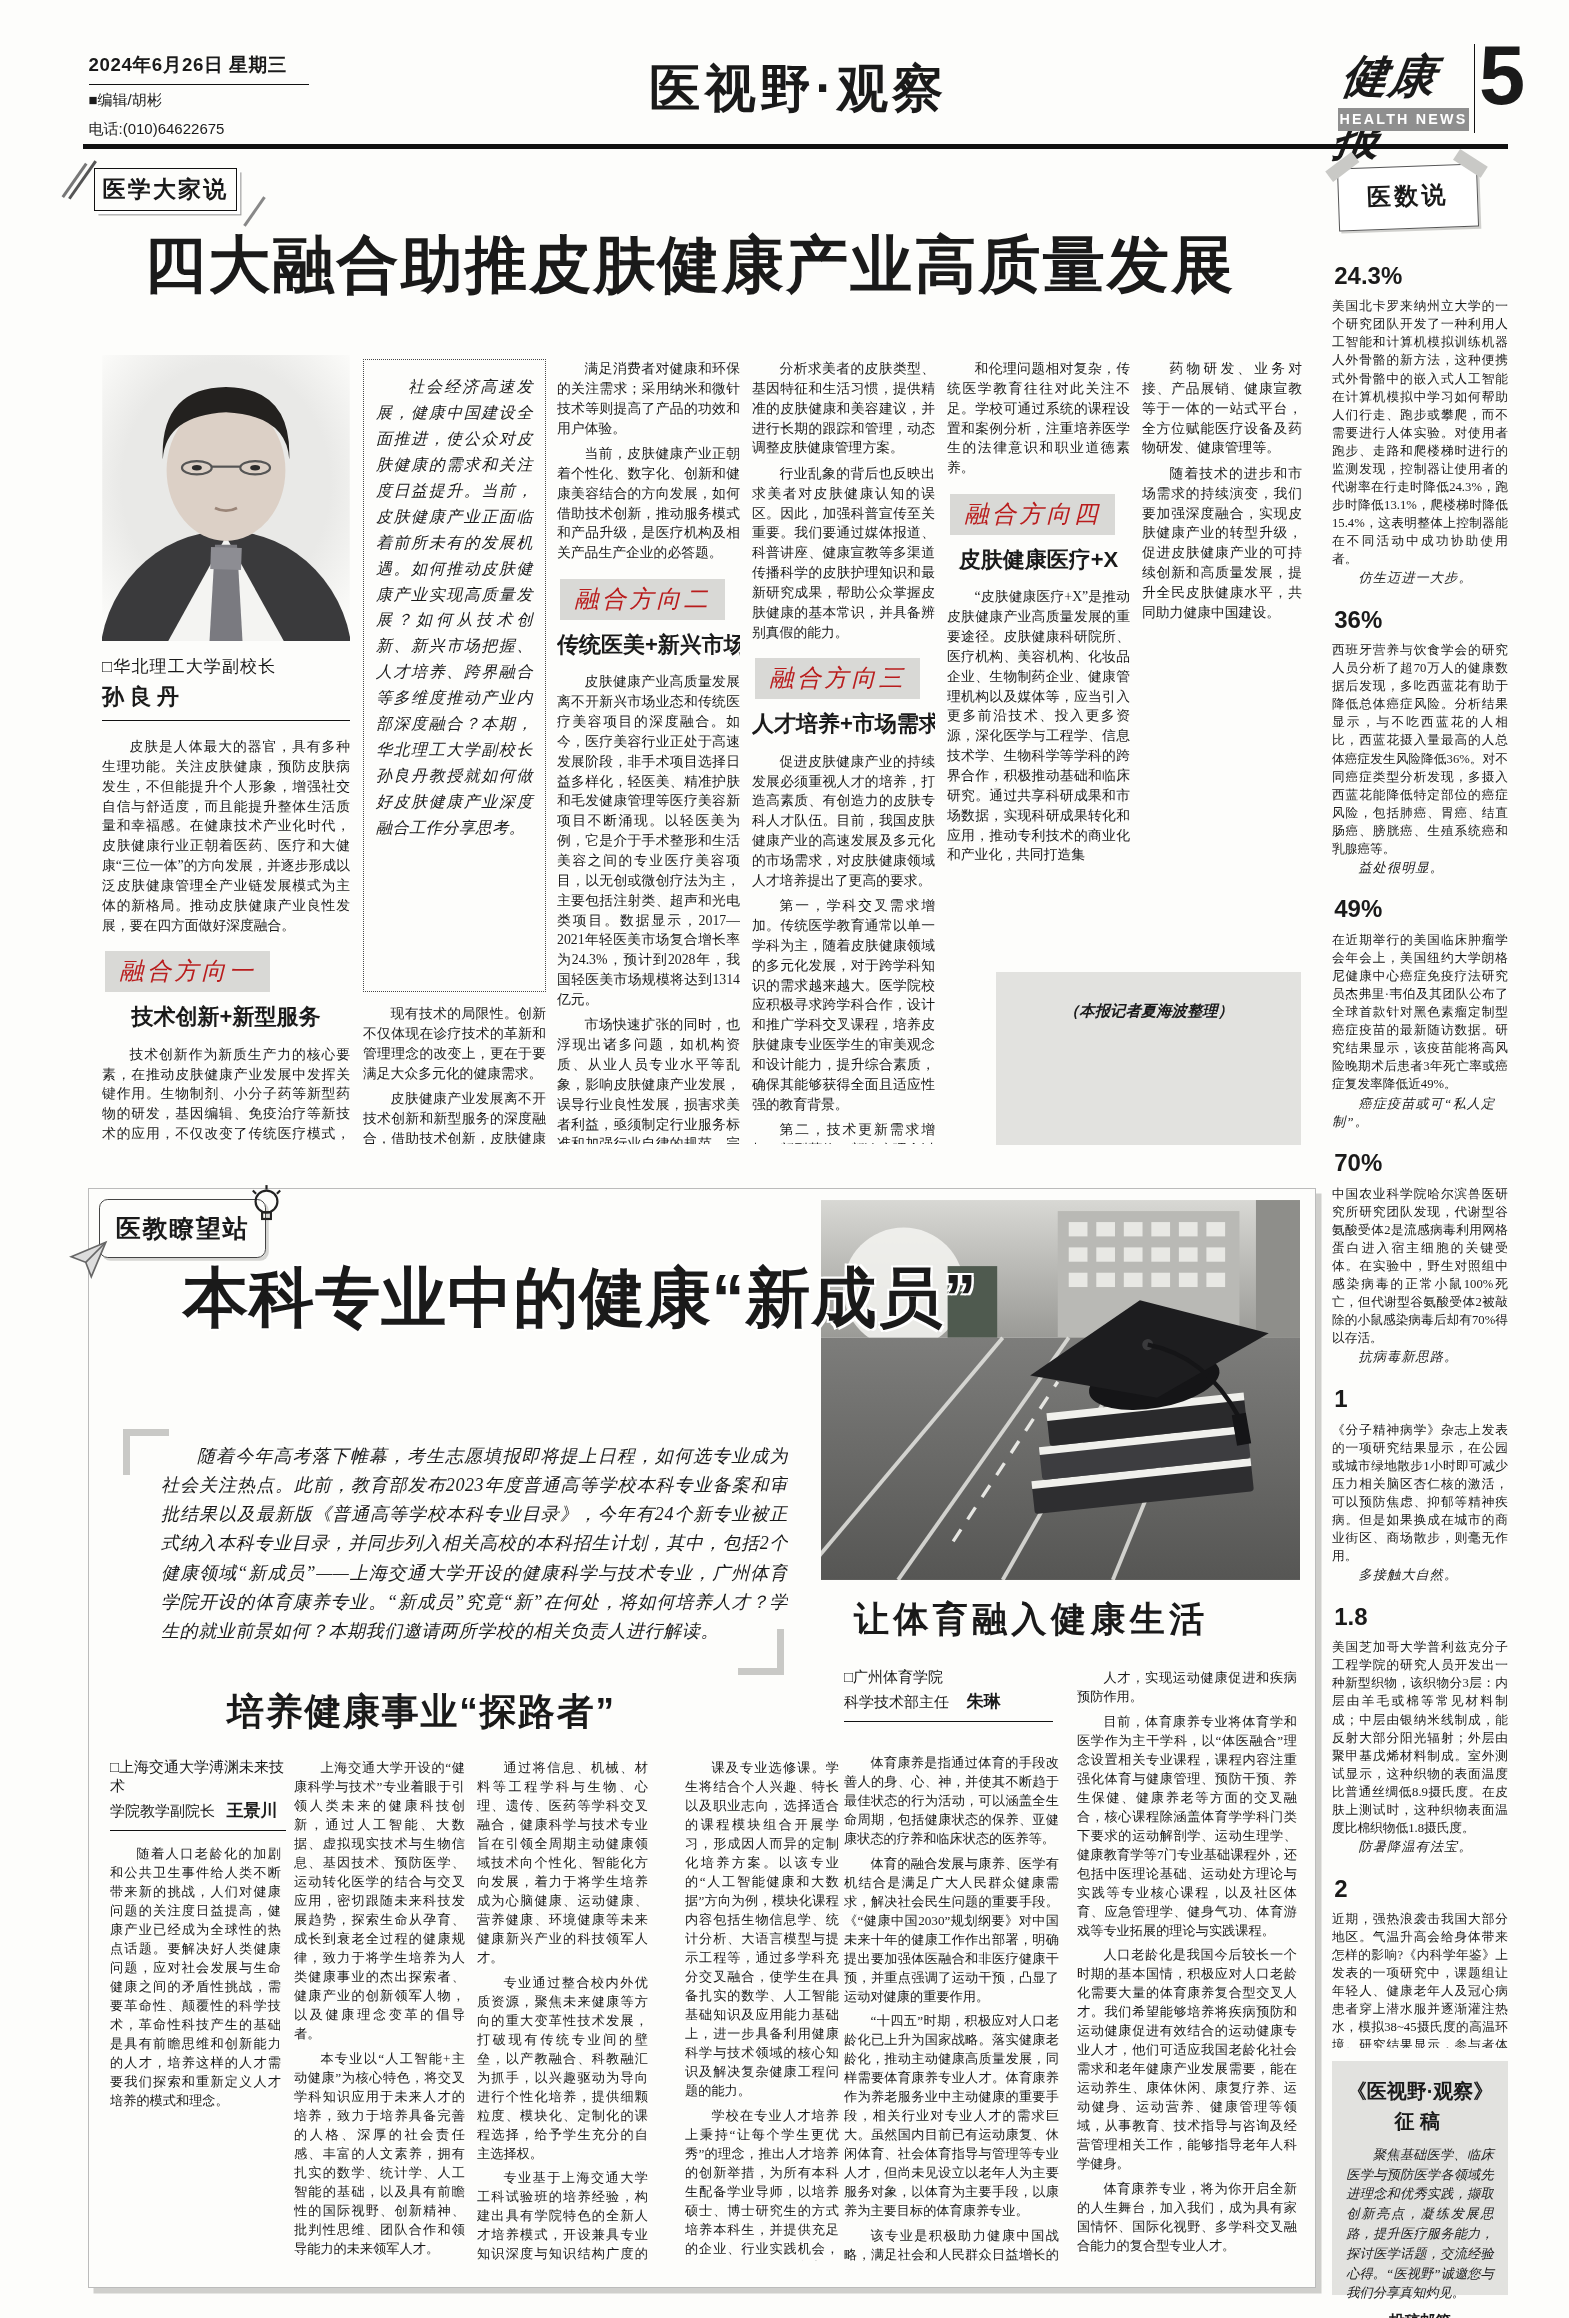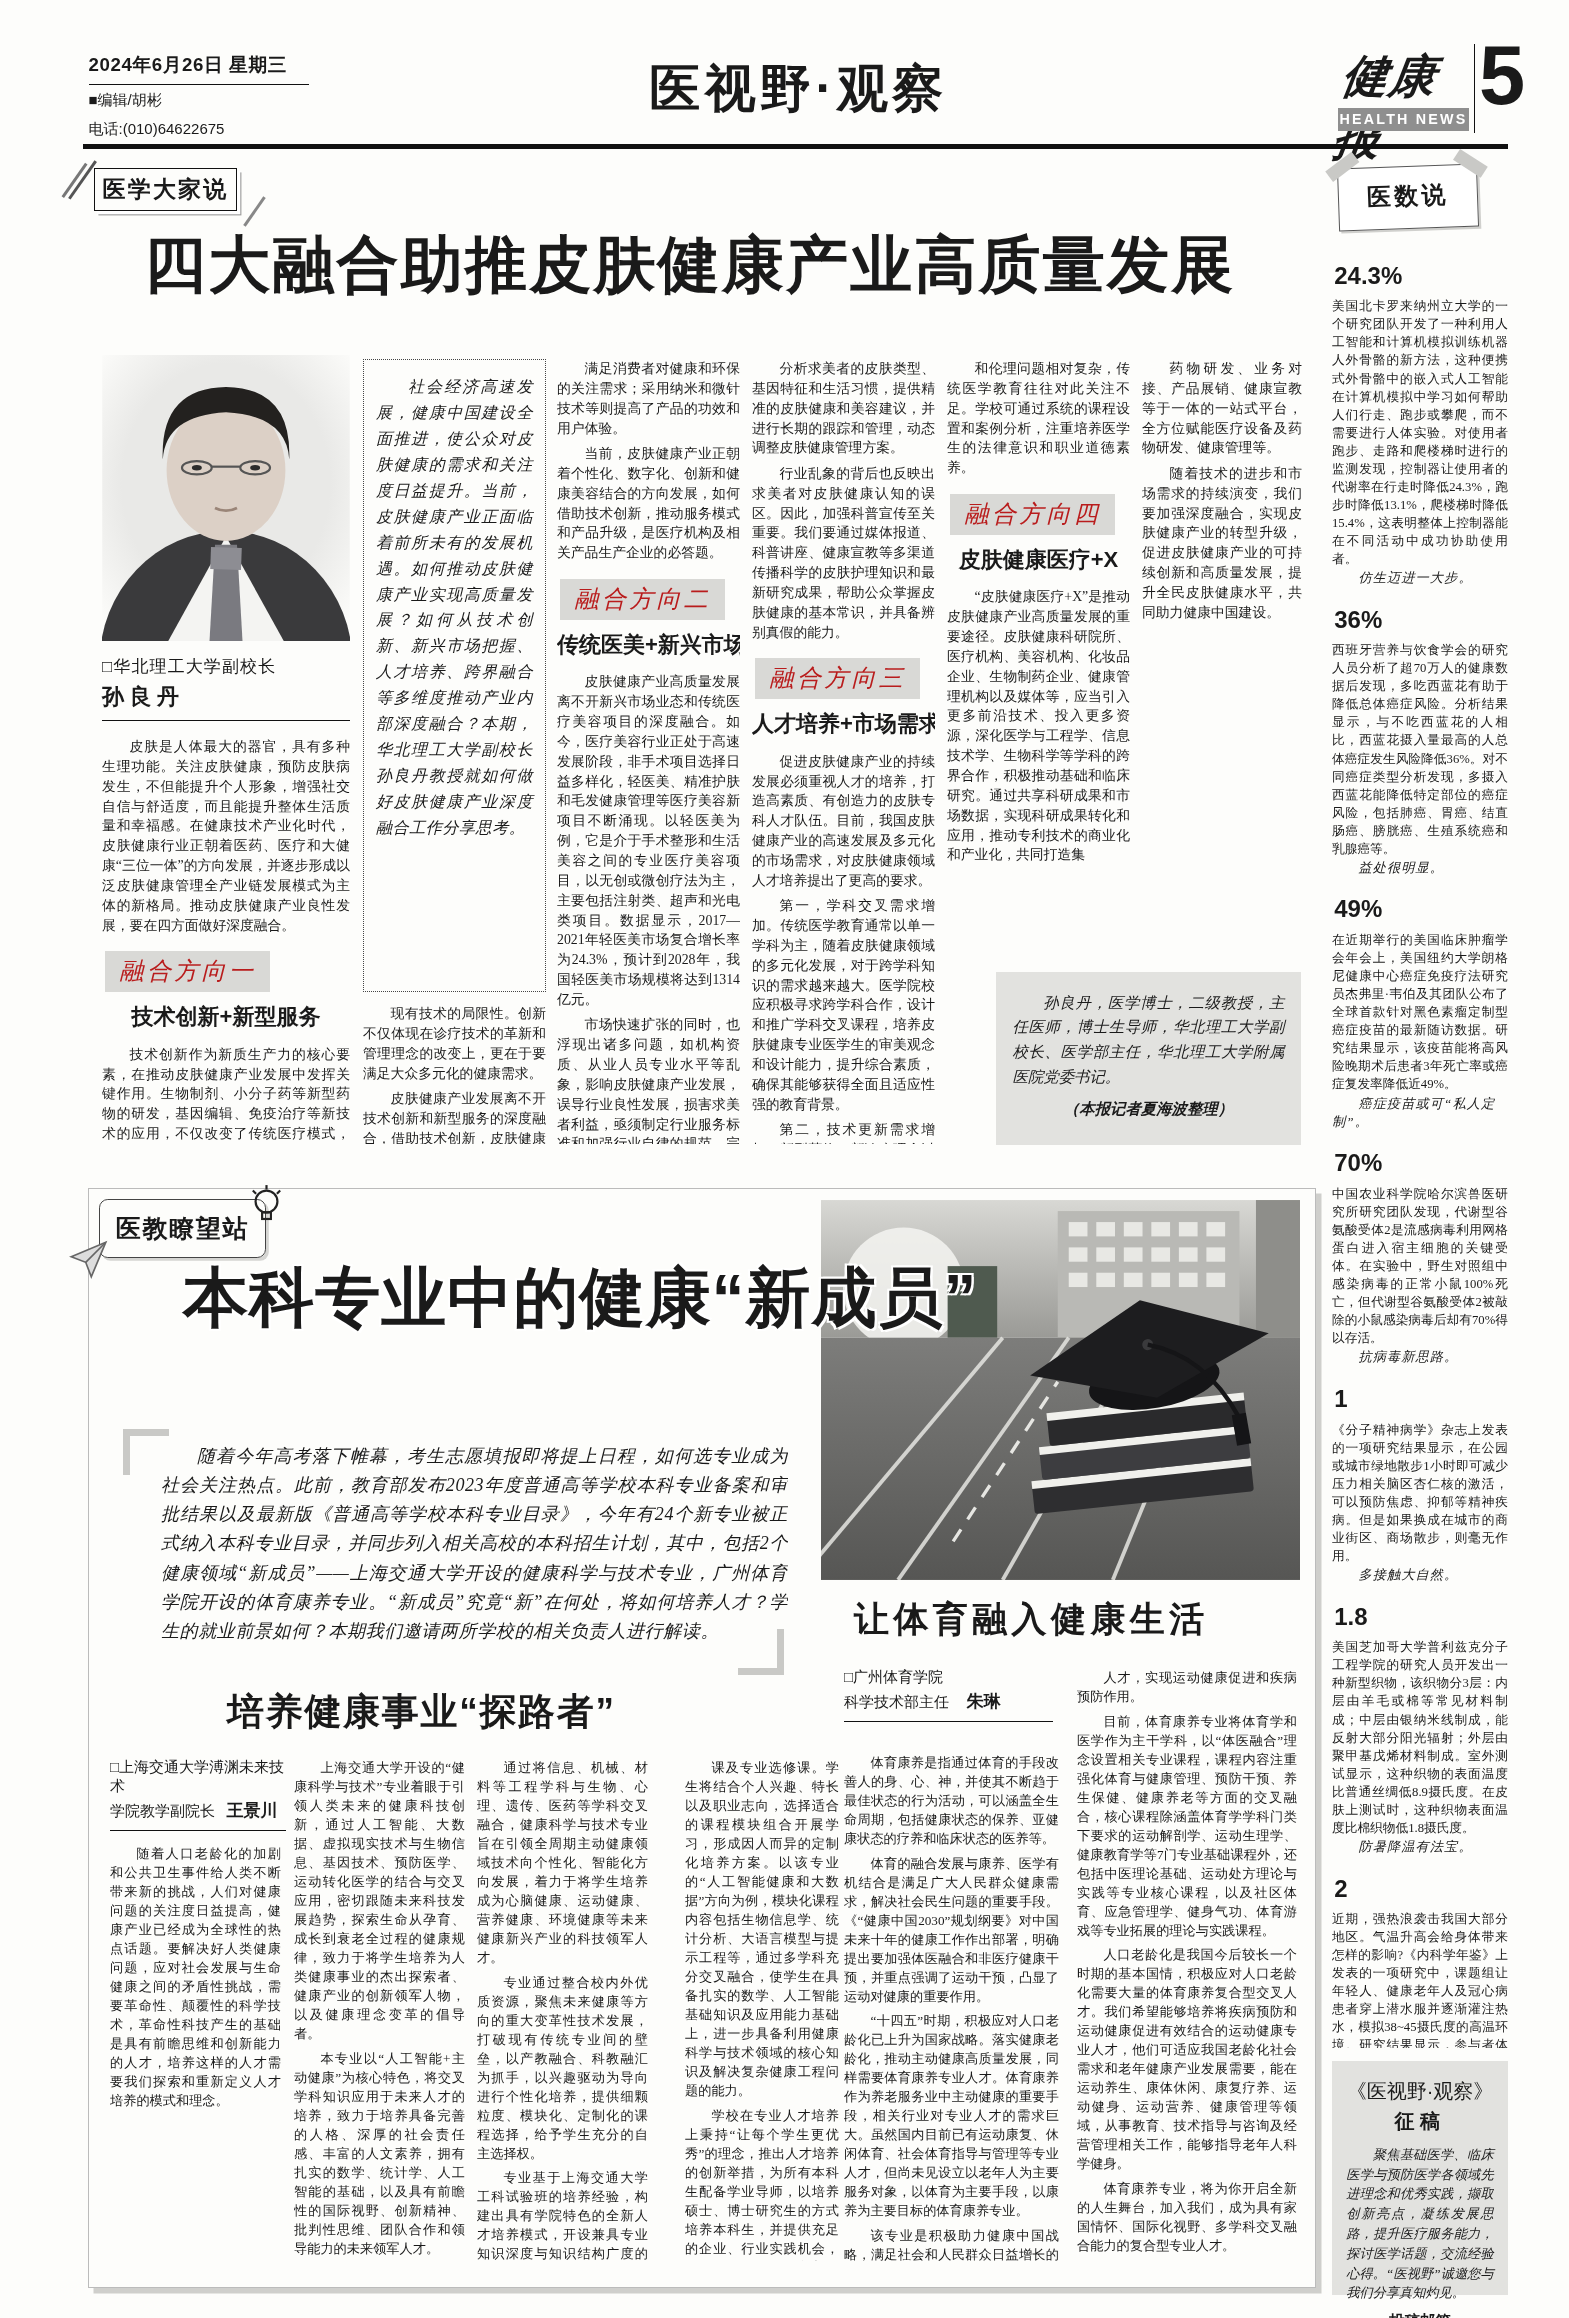--- a/index.html
+++ b/index.html
@@ -125,21 +125,20 @@
       <div class="sec-title">皮肤健康医疗+X</div>
       <p>“皮肤健康医疗+X”是推动皮肤健康产业高质量发展的重要途径。皮肤健康科研院所、医疗机构、美容机构、化妆品企业、生物制药企业、健康管理机构以及媒体等，应当引入更多前沿技术、投入更多资源，深化医学与工程学、信息技术学、生物科学等学科的跨界合作，积极推动基础和临床研究。通过共享科研成果和市场数据，实现科研成果转化和应用，推动专利技术的商业化和产业化，共同打造集</p>
     </div>
 
     <div class="abs body-col" style="left:1059px;top:202px;width:160px;height:605px;">
       <p>药物研发、业务对接、产品展销、健康宣教等于一体的一站式平台，全方位赋能医疗设备及药物研发、健康管理等。</p>
       <p>随着技术的进步和市场需求的持续演变，我们要加强深度融合，实现皮肤健康产业的转型升级，促进皮肤健康产业的可持续创新和高质量发展，提升全民皮肤健康水平，共同助力健康中国建设。</p>
     </div>
 
     <div class="abs" style="left:913px;top:815px;width:305px;height:173px;background:#e2e2df;padding:18.7px 16.5px;box-sizing:border-box;">
-      <p class="kai" style="font-size:15.4px;line-height:1.6;">孙良丹，医学博士，二级教授，主任医师，博士生导师，华北理工大学副校长、医学部主任，华北理工大学附属医院党委书记。</p>
       <div class="kai" style="text-align:center;font-size:15.4px;margin-top:10px;font-weight:bold;">（本报记者夏海波整理）</div>
     </div>
   </div>
 
   <div class="abs" style="left:88px;top:1188px;width:1226px;height:1098px;border:1.1px solid #bbb;box-shadow:5.5px 5.5px 0 #cfcfcc;background:#fdfdfb;">
 
     <div class="abs" style="left:10px;top:10px;width:165px;height:57px;border:1.1px solid #444;border-radius:8.8px;box-shadow:2.8px 2.8px 0 #d5d5d2;">
       <span class="sans" style="display:block;text-align:center;font-size:25px;font-weight:900;line-height:57px;letter-spacing:1.7px;">医教瞭望站</span>
       <span class="abs" style="right:-21px;top:-16.5px;">
         <svg width="39" height="47" viewBox="0 0 70 86">
@@ -323,21 +322,21 @@
         <div class="kicker">防暑降温有法宝。</div>
       </div>
       <div>
         <div class="num-head">2</div>
         <div class="sb-body">近期，强热浪袭击我国大部分地区。气温升高会给身体带来怎样的影响?《内科学年鉴》上发表的一项研究中，课题组让年轻人、健康老年人及冠心病患者穿上潜水服并逐渐灌注热水，模拟38~45摄氏度的高温环境。研究结果显示，参与者体温上升，血流量增加，其中，年轻人组血流量增加量是冠心病患者组的2倍多，冠心病患者组约1/3的人出现血流阻塞现象。</div>
 
       </div>
     </div>
 
     <div class="abs" style="left:0;top:1901px;width:176px;height:234px;background:#e2e2df;padding:16.5px 14.3px;box-sizing:border-box;">
-      <div class="sans" style="text-align:center;font-size:20px;font-weight:400;">《医视野·观察》</div>
+      <div class="sans" style="text-align:center;font-size:20px;font-weight:700;">《医视野·观察》</div>
       <div class="sans" style="text-align:center;font-size:20px;font-weight:900;letter-spacing:5.5px;margin:3.3px 0 10px 0;">征稿</div>
       <p class="kai" style="font-size:13.2px;line-height:1.5;">聚焦基础医学、临床医学与预防医学各领域先进理念和优秀实践，撷取创新亮点，凝练发展思路，提升医疗服务能力，探讨医学话题，交流经验心得。“医视野”诚邀您与我们分享真知灼见。</p>
       <div class="sans" style="text-align:center;font-size:15.4px;font-weight:bold;margin-top:7.7px;">投稿邮箱</div>
 
     </div>
   </div>
 
 </div>
 
 

